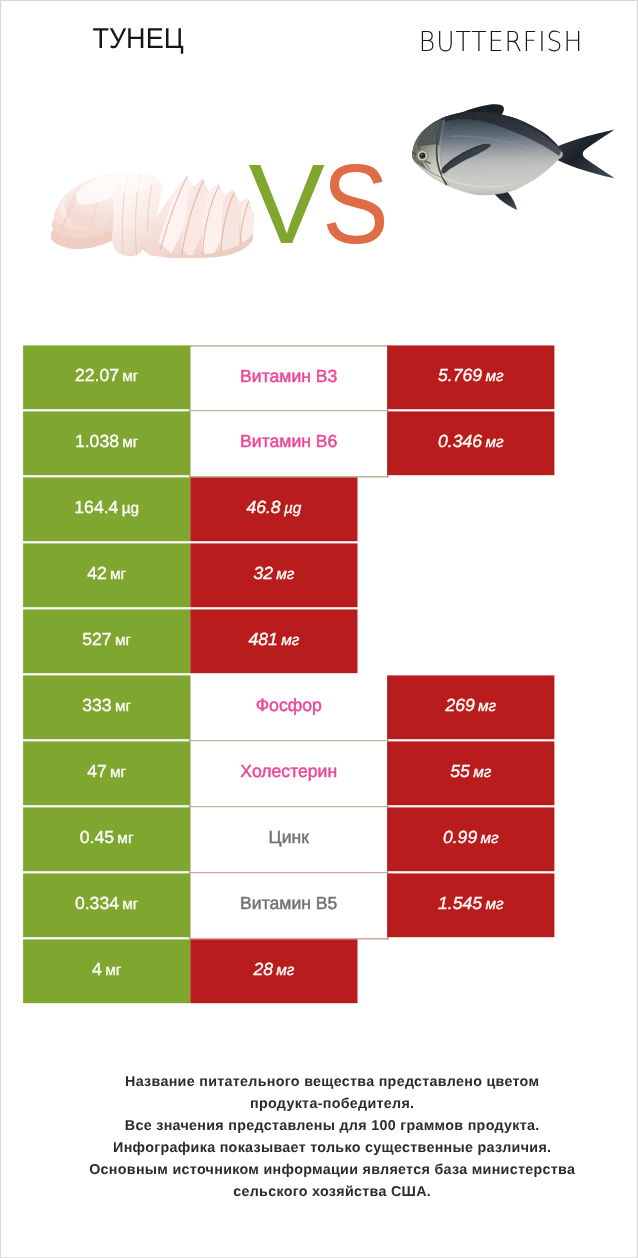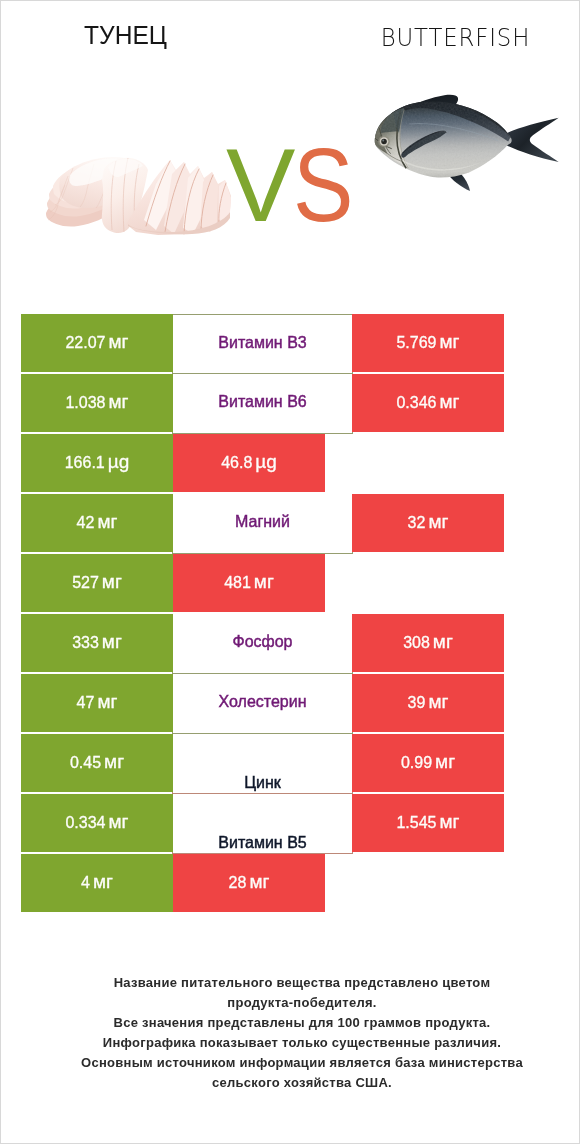--- a/index.html
+++ b/index.html
@@ -39,26 +39,26 @@
   .cell.side { position:relative; z-index:2; }
   .row:last-child { margin-bottom:0; }
   .cell { width:152px; box-sizing:border-box; display:flex; align-items:center;
           justify-content:center; font-size:16px; font-weight:400; white-space:nowrap; }
   .cell.side { -webkit-text-stroke:0.32px #fdfdfa; }
   .cell .val { display:inline-flex; align-items:baseline; position:relative; top:-1.5px; }
   .cell.side { color:#fdfdfa; }
   .cell.mid  { background:#fff; width:181px; margin:0 -1px; height:60px; box-sizing:border-box; font-weight:400; -webkit-text-stroke:0.45px currentColor; border-width:0 1px 1px; border-style:solid; }
   .row:first-child .cell.mid { border-top-width:1px; }
   .cell.mid > span { position:relative; top:-1.5px; }
-  .unit { font-size:19px; font-weight:400; margin-left:3px; }
+  .unit { font-size:14px; font-weight:400; margin-left:3px; }
 
   .bg-green { background:#7FA62F; }
-  .bg-red   { background:#ef4444; }
-  .mid-green { border-color:#969e70; color:#701a75; }
-  .mid-red   { border-color:#bd8878; color:#0f172a;align-items:flex-end; }
+  .bg-red   { background:#b91c1c;font-style:italic; }
+  .mid-green { border-color:#969e70; color:#ec4899; }
+  .mid-red   { border-color:#bd8878; color:#737373; }
 
   
   .footer { position:absolute; left:12px; top:972px; width:578px; text-align:center;
             font-size:13px; line-height:20px; color:#2b2b2b; letter-spacing:0.27px;font-weight:bold; }
   .footer div { white-space:nowrap; }
 </style>
 </head>
 <body>
 
 <div class="page">
@@ -296,41 +296,38 @@
         <div class="cell side bg-red">
           <span class="val">
             <span>0.346</span>
             <span class="unit">мг</span>
           </span>
         </div>
       </div>
       <div class="row">
         <div class="cell side bg-green">
           <span class="val">
-            <span>166.1</span>
+            <span>164.4</span>
             <span class="unit">µg</span>
           </span>
         </div>
         <div class="cell side bg-red">
           <span class="val">
             <span>46.8</span>
             <span class="unit">µg</span>
           </span>
         </div>
       </div>
       <div class="row">
         <div class="cell side bg-green">
           <span class="val">
             <span>42</span>
             <span class="unit">мг</span>
           </span>
         </div>
-        <div class="cell mid mid-green">
-          <span>Магний</span>
-        </div>
         <div class="cell side bg-red">
           <span class="val">
             <span>32</span>
             <span class="unit">мг</span>
           </span>
         </div>
       </div>
       <div class="row">
         <div class="cell side bg-green">
           <span class="val">
@@ -350,38 +347,38 @@
           <span class="val">
             <span>333</span>
             <span class="unit">мг</span>
           </span>
         </div>
         <div class="cell mid mid-green">
           <span>Фосфор</span>
         </div>
         <div class="cell side bg-red">
           <span class="val">
-            <span>308</span>
+            <span>269</span>
             <span class="unit">мг</span>
           </span>
         </div>
       </div>
       <div class="row">
         <div class="cell side bg-green">
           <span class="val">
             <span>47</span>
             <span class="unit">мг</span>
           </span>
         </div>
         <div class="cell mid mid-green">
           <span>Холестерин</span>
         </div>
         <div class="cell side bg-red">
           <span class="val">
-            <span>39</span>
+            <span>55</span>
             <span class="unit">мг</span>
           </span>
         </div>
       </div>
       <div class="row">
         <div class="cell side bg-green">
           <span class="val">
             <span>0.45</span>
             <span class="unit">мг</span>
           </span>

